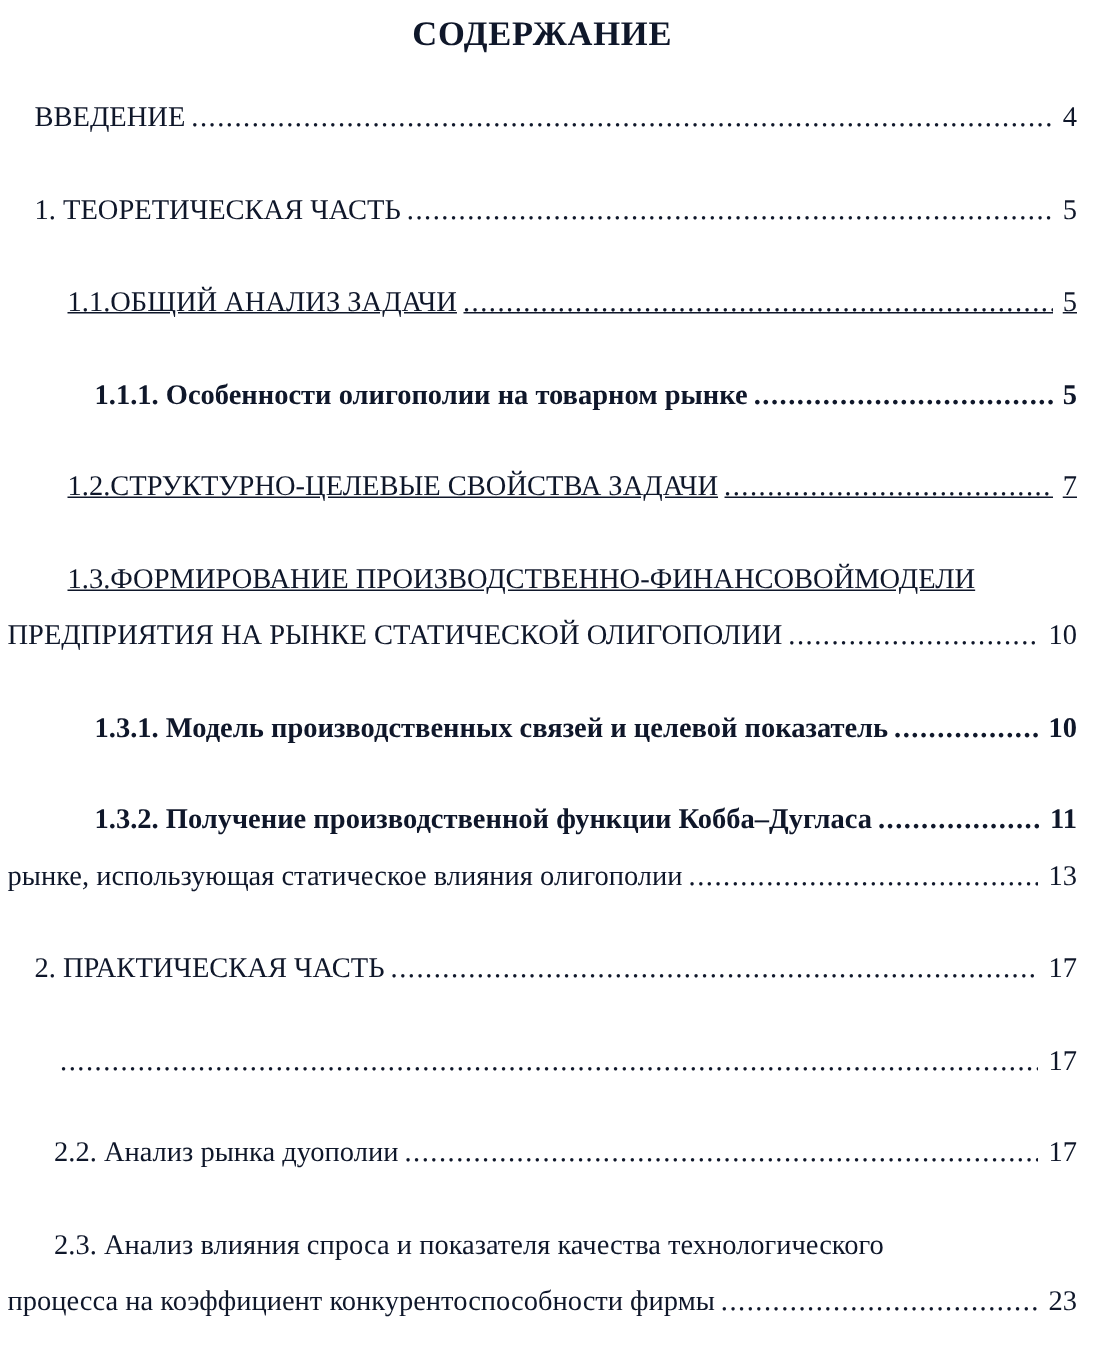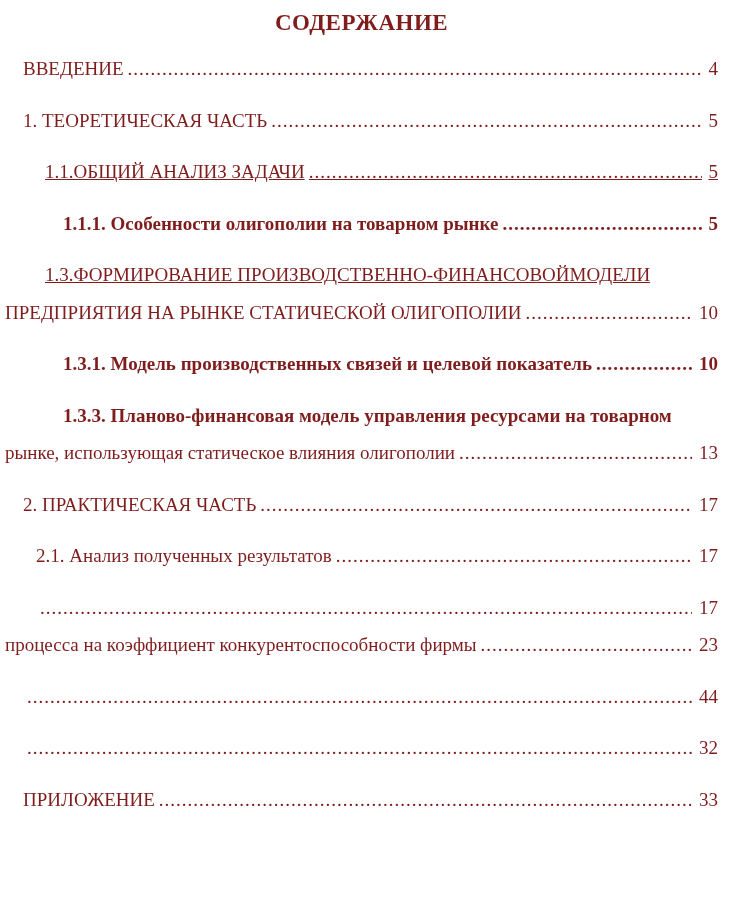--- a/index.html
+++ b/index.html
@@ -11,40 +11,40 @@
     width: 734px;
     height: 903px;
     overflow: hidden;
   }
   .doc-page {
     box-sizing: border-box;
     width: 734px;
     height: 903px;
     padding: 10px 16px 0 5px;
     background: #ffffff;
-    color: #7f1d1d;
+    color: #0f172a;
     font-family: "Liberation Serif", "DejaVu Serif", serif;
   }
   .doc-title {
     font-size: 23px;
     font-weight: 700;
     line-height: 26px;
     text-align: center;
     letter-spacing: 0.5px;
     margin: 0 0 6px 0;
   }
   .toc {
     width: 100%;
   }
   .row {
     display: flex;
     align-items: baseline;
     font-size: 19px;
     line-height: 37.5px;
-    margin-top: 14px;
+    margin-top: 24px;
     white-space: nowrap;
   }
   .row.cont { margin-top: 0; }
   
   .l1  { padding-left: 18px; }
   .l2  { padding-left: 40px; text-decoration: underline; }
   .l2b { padding-left: 31px; }
   .l3  { padding-left: 58px; font-weight: bold; }
   .cont { padding-left: 0; }
   .t {
@@ -92,65 +92,75 @@
       <span class="leader"></span>
       <span class="pg">5</span>
     </div>
 
     <div class="row l3">
       <span class="t">1.1.1. Особенности олигополии на товарном рынке</span>
       <span class="leader"></span>
       <span class="pg">5</span>
     </div>
 
+    <div class="row l2">
+      <span class="t">1.2.СТРУКТУРНО-ЦЕЛЕВЫЕ СВОЙСТВА ЗАДАЧИ</span>
+      <span class="leader"></span>
+      <span class="pg">7</span>
+    </div>
 
     <div class="row l2">
       <span class="t">1.3.ФОРМИРОВАНИЕ ПРОИЗВОДСТВЕННО-ФИНАНСОВОЙМОДЕЛИ</span>
     </div>
 
     <div class="row cont">
       <span class="t">ПРЕДПРИЯТИЯ НА РЫНКЕ СТАТИЧЕСКОЙ ОЛИГОПОЛИИ</span>
       <span class="leader"></span>
       <span class="pg">10</span>
     </div>
 
     <div class="row l3">
       <span class="t">1.3.1. Модель производственных связей и целевой показатель</span>
       <span class="leader"></span>
       <span class="pg">10</span>
     </div>
 
+    <div class="row l3">
+      <span class="t">1.3.2. Получение производственной функции Кобба–Дугласа</span>
+      <span class="leader"></span>
+      <span class="pg">11</span>
+    </div>
 
-    <div class="row l3">
-      <span class="t">1.3.3. Планово-финансовая модель управления ресурсами на товарном</span>
-    </div>
 
     <div class="row cont">
       <span class="t">рынке, использующая статическое влияния олигополии</span>
       <span class="leader"></span>
       <span class="pg">13</span>
     </div>
 
     <div class="row l1">
       <span class="t">2. ПРАКТИЧЕСКАЯ ЧАСТЬ</span>
       <span class="leader"></span>
       <span class="pg">17</span>
     </div>
 
     <div class="row l2b">
-      <span class="t">2.1. Анализ полученных результатов</span>
       <span class="leader"></span>
       <span class="pg">17</span>
     </div>
 
     <div class="row l2b">
+      <span class="t">2.2. Анализ рынка дуополии</span>
       <span class="leader"></span>
       <span class="pg">17</span>
     </div>
 
+    <div class="row l2b">
+      <span class="t">2.3. Анализ влияния спроса и показателя качества технологического</span>
+    </div>
 
     <div class="row cont">
       <span class="t">процесса на коэффициент конкурентоспособности фирмы</span>
       <span class="leader"></span>
       <span class="pg">23</span>
     </div>
 
     <div class="row l1">
       <span class="leader"></span>
       <span class="pg">44</span>

